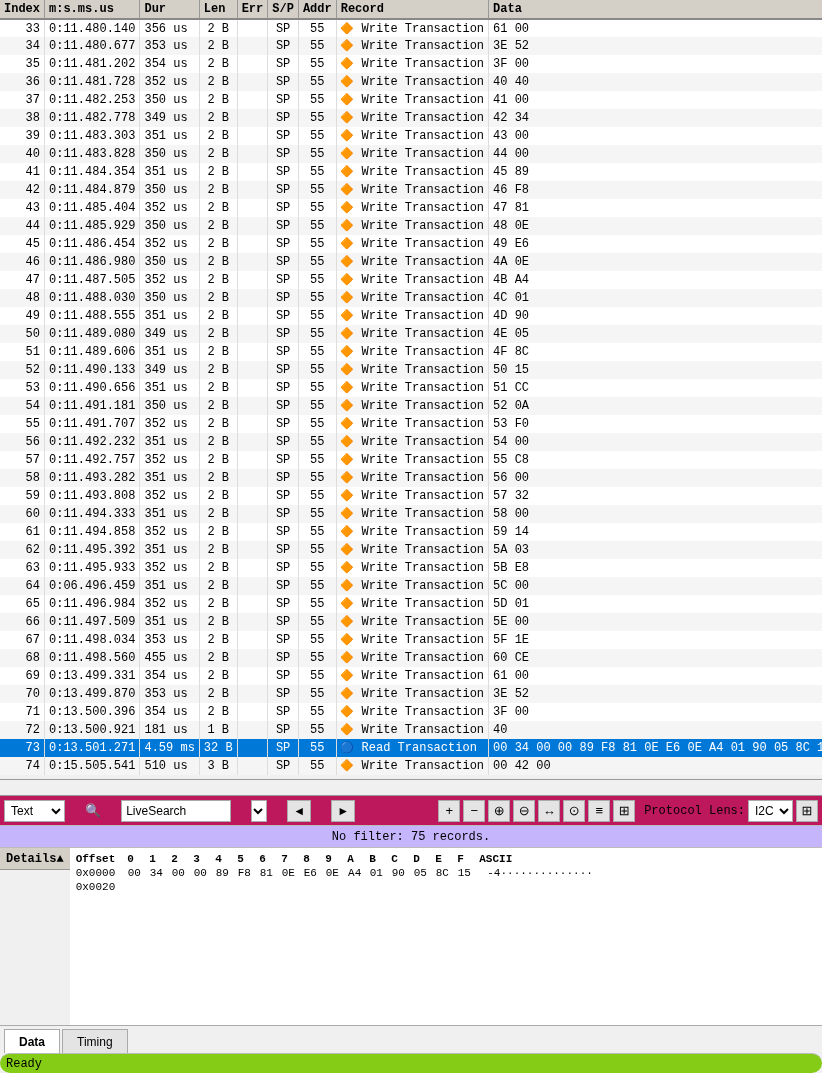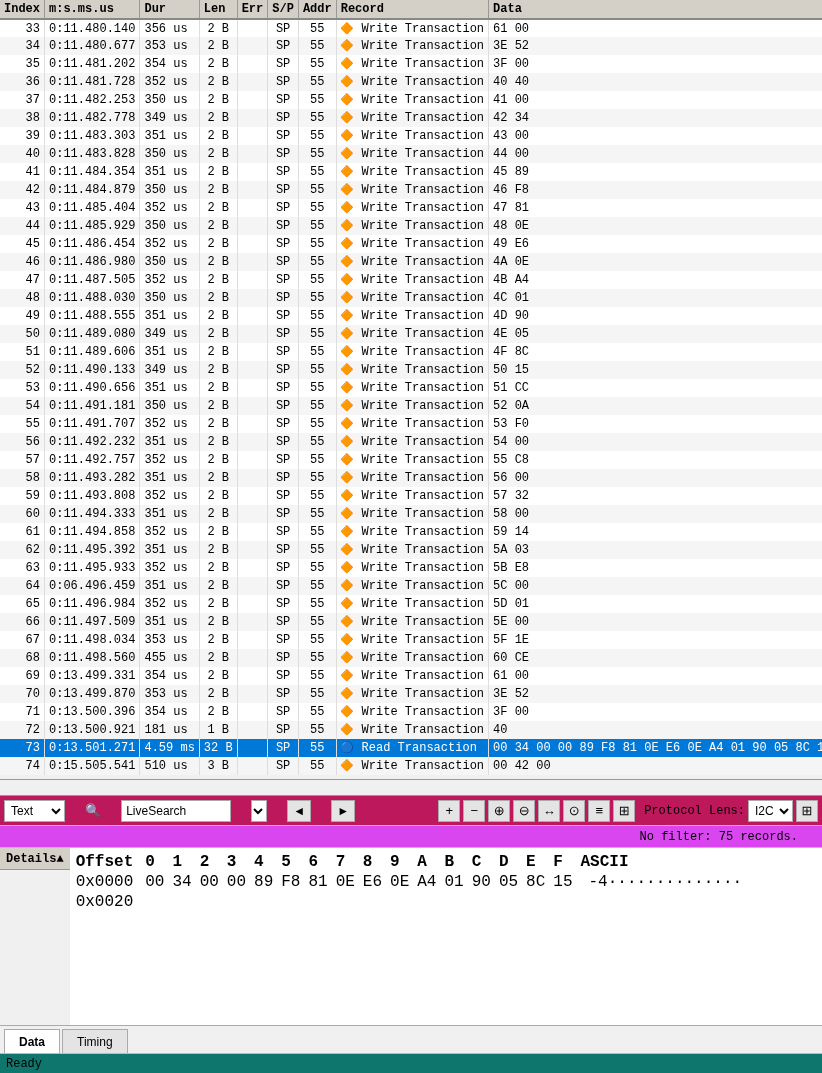--- a/index.html
+++ b/index.html
@@ -154,26 +154,26 @@
       background: #e4e4e4;
       cursor: pointer;
       display: flex;
       align-items: center;
       justify-content: center;
       font-size: 13px;
     }
 
     #status-bar {
       height: 22px;
-      background: #d946ef;
+      background: #c4b5fd;
       border-bottom: 1px solid #bbb;
       display: flex;
       align-items: center;
-      justify-content: flex-end;
-      padding: 0 24px;
+      justify-content: center;
+      padding: 0 6px;
       font-size: 12px;
     }
 
     
     #details-panel {
       flex: 1;
       display: flex;
       flex-direction: row;
       min-height: 0;
     }
@@ -193,21 +193,21 @@
     #details-content {
       flex: 1;
       background: white;
       overflow: auto;
       padding: 4px 6px;
     }
 
     .details-table {
       border-collapse: collapse;
       font-family: 'Courier New', Courier, monospace;
-      font-size: 16px;
+      font-size: 11px;
     }
 
     .details-table th {
       text-align: left;
       font-weight: bold;
       padding: 1px 8px 1px 0;
       white-space: nowrap;
     }
 
     .details-table td {
@@ -238,26 +238,27 @@
       margin-right: 2px;
     }
     .tab-btn.active {
       background: white;
       font-weight: bold;
     }
 
     
     #statusbar-bottom {
       height: 20px;
-      background: #0f766e;
+      background: #84cc16;
       border-top: 1px solid #bbb;
       display: flex;
       align-items: center;
       padding: 0 6px;
       font-size: 12px;
+      border-radius: 10px;
     }
 
     
     ::-webkit-scrollbar { width: 12px; height: 12px; }
     ::-webkit-scrollbar-track { background: #f0f0f0; }
     ::-webkit-scrollbar-thumb { background: #c0c0c0; border: 1px solid #aaa; }
   </style>
 </head>
 <body>
 

